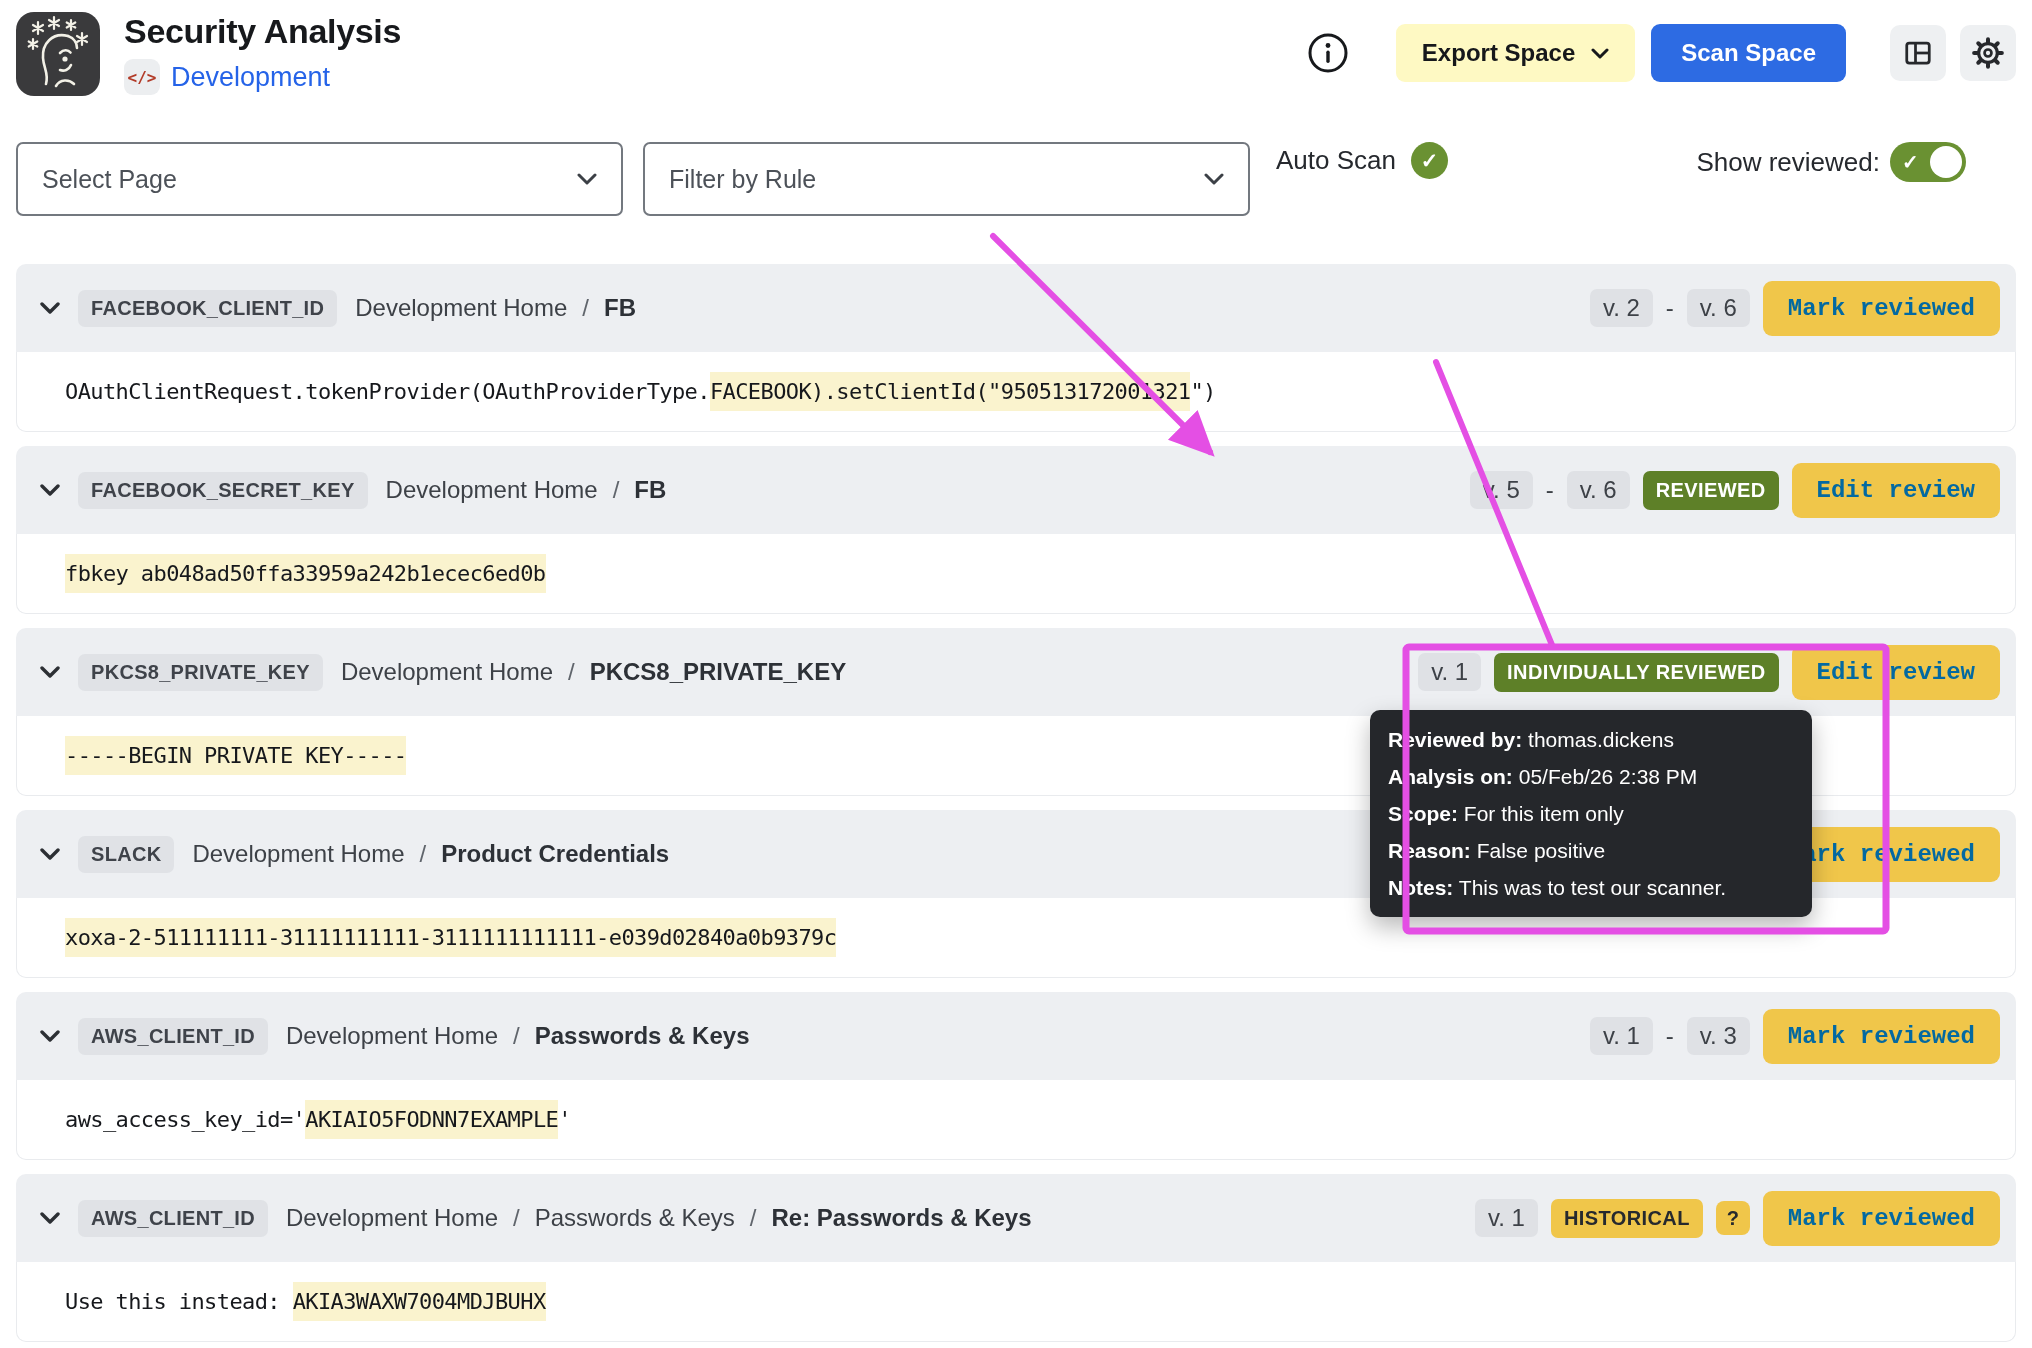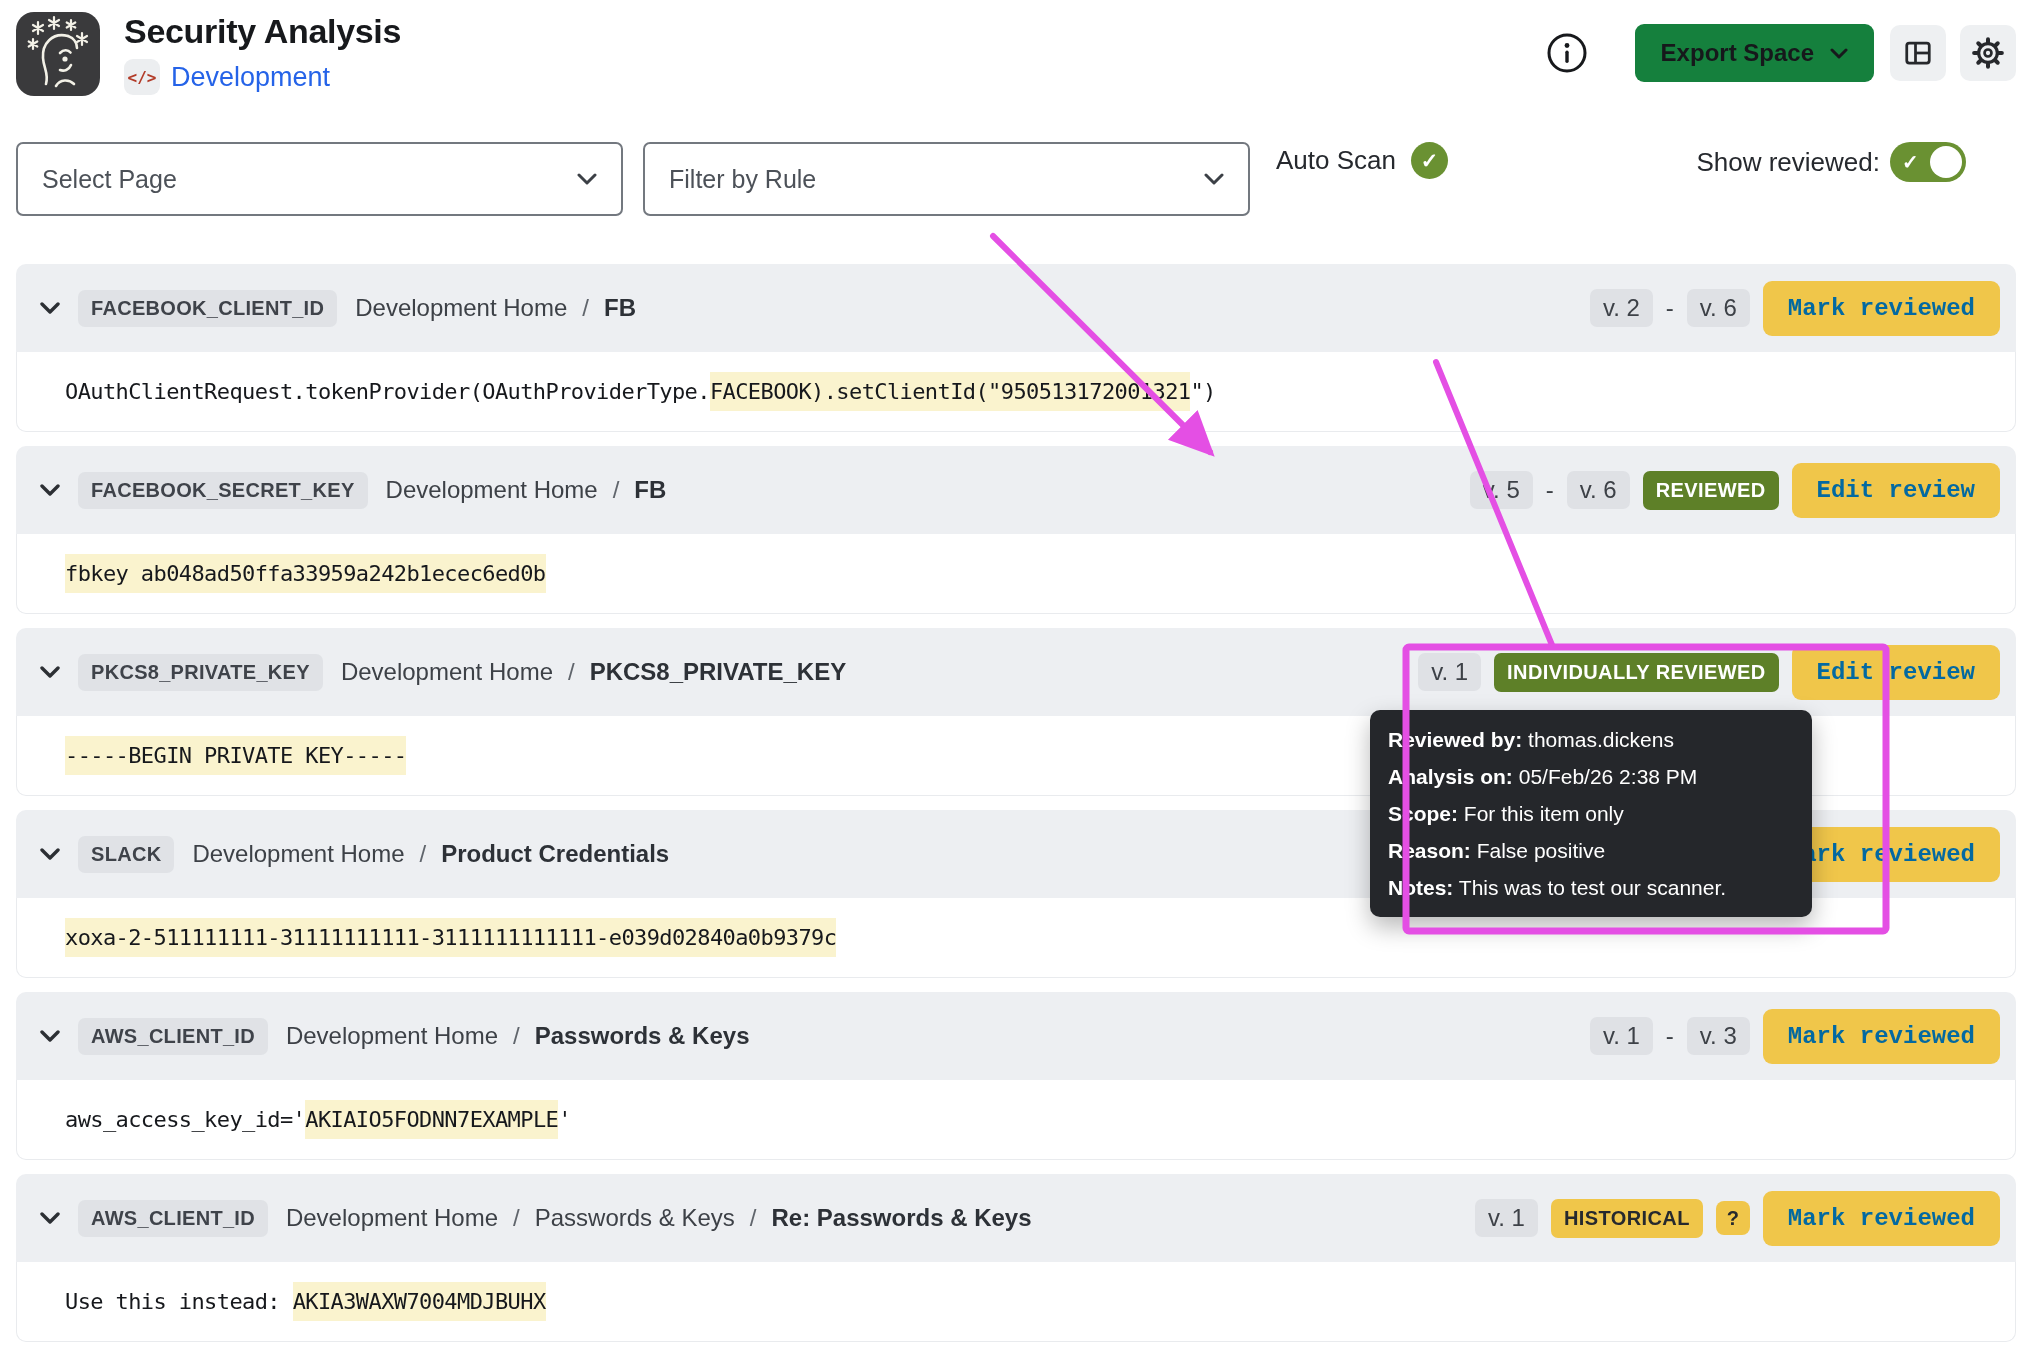--- a/index.html
+++ b/index.html
@@ -19,21 +19,21 @@
   .page-title{font-size:34px;font-weight:700;margin:0 0 8px;letter-spacing:-.3px;color:#17191c;}
   .space-row{display:flex;align-items:center;gap:11px;}
   .code-pill{width:36px;height:36px;border-radius:9px;background:#eceef0;display:flex;
              align-items:center;justify-content:center;font-family:"DejaVu Sans Mono",monospace;
              font-weight:bold;font-size:16px;color:#b23b28;}
   .space-link{font-size:27px;color:#2563e8;font-weight:500;text-decoration:none;cursor:pointer;}
   .header-actions{margin-left:auto;display:flex;align-items:center;margin-top:12px;}
   .info-btn{background:none;border:none;padding:0;margin-right:46px;cursor:pointer;display:flex;}
   .btn{height:58px;border:none;border-radius:9px;font-size:24px;font-weight:600;
        font-family:inherit;display:flex;align-items:center;cursor:pointer;}
-  .btn.export{background:#15803d;color:#16181b;padding:0 26px;gap:16px;margin-right:16px;}
+  .btn.export{background:#fef9c3;color:#16181b;padding:0 26px;gap:16px;margin-right:16px;}
   .btn.scan{background:var(--blue);color:#fff;padding:0 30px;margin-right:44px;}
   .icon-btn{width:56px;height:56px;border-radius:10px;background:#eef0f2;border:none;
             display:flex;align-items:center;justify-content:center;cursor:pointer;}
   .icon-btn + .icon-btn{margin-left:14px;}
 
   
   .filter-bar{margin-top:46px;display:flex;align-items:flex-start;}
   .select{width:607px;height:74px;border:2px solid #73787f;border-radius:7px;display:flex;
           align-items:center;padding:0 24px;font-size:25px;color:#4c5158;background:#fff;cursor:pointer;}
   .select + .select{margin-left:20px;}
@@ -132,20 +132,21 @@
           <circle cx="22" cy="14.5" r="2.4" fill="#17191c"></circle>
           <rect x="20.3" y="19.5" width="3.4" height="12.5" rx="1.7" fill="#17191c"></rect>
         </svg>
       </button>
       <button class="btn export">
         <span>Export Space</span>
         <svg width="18" height="11" viewBox="0 0 18 11">
           <path d="M2 2 L9 9 L16 2" stroke="#17191c" stroke-width="3" fill="none" stroke-linecap="round" stroke-linejoin="round"></path>
         </svg>
       </button>
+      <button class="btn scan">Scan Space</button>
       <button class="icon-btn">
         <svg width="30" height="30" viewBox="0 0 24 24" fill="none" stroke="#26282c" stroke-width="2.2">
           <rect x="3" y="4" width="18" height="16" rx="2"></rect>
           <line x1="10" y1="4" x2="10" y2="20"></line>
           <line x1="10" y1="12" x2="21" y2="12"></line>
         </svg>
       </button>
       <button class="icon-btn">
         <svg width="32" height="32" viewBox="0 0 24 24" fill="none" stroke="#26282c">
           <circle cx="12" cy="12" r="7" stroke-width="2.4"></circle>

